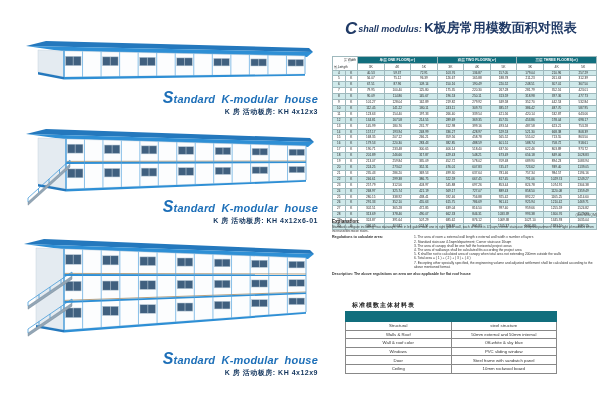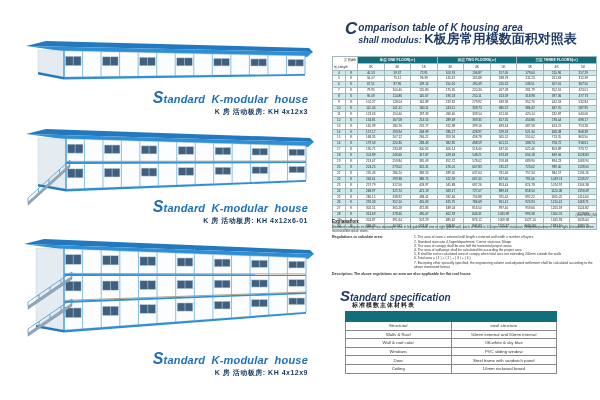--- a/index.html
+++ b/index.html
@@ -1,21 +1,21 @@
 <!DOCTYPE html>
 <html><head>
 <meta charset="utf-8">
 <style>
   html,body{margin:0;padding:0;background:#ffffff;}
   .page{position:relative;width:600px;height:400px;background:#ffffff;overflow:hidden;
         font-family:"Liberation Sans",sans-serif;}
   
   .house{position:absolute;}
   .house svg{display:block;}
-  .house-label{position:absolute;left:8px;width:300px;text-align:right;line-height:1;}
+  .house-label{position:absolute;left:18px;width:300px;text-align:right;line-height:1;}
   .hl-en{color:#1d6fb8;font-style:italic;font-weight:bold;font-size:11px;word-spacing:3px;letter-spacing:0.2px;}
   .hl-en .big{font-size:16px;}
   .hl-cn{color:#14365e;font-weight:bold;font-size:7px;margin-top:2px;letter-spacing:0.5px;}
   
   .cmp-title{position:absolute;left:345px;top:22px;width:250px;color:#203a66;}
   .cmp-title .big{float:left;font-size:17px;font-weight:bold;font-style:italic;line-height:14px;margin-right:1px;}
   .cmp-line1{font-size:10px;font-weight:bold;font-style:italic;line-height:11px;}
   .cmp-line2{font-size:9px;font-weight:bold;font-style:italic;line-height:11px;}
   .cmp-line2 .cn{font-style:normal;font-size:13px;}
   
@@ -251,21 +251,20 @@
         <line x1="52" y1="65" x2="8" y2="95" stroke="#2e8fd5" stroke-width="0.7"></line>
       </svg>
     </div>
   <div class="house-label" style="top:351px;">
     <div class="hl-en"><span class="big">S</span><span>tandard K-modular house</span></div>
     <div class="hl-cn">K 房 活动板房: KH 4x12x9</div>
   </div>
 
   <div class="cmp-title">
     <span class="big">C</span>
-    <div class="cmp-line1">omparison table of K housing area</div>
     <div class="cmp-line2">
       <span>shall modulus:</span>
       <span class="cn">K板房常用模数面积对照表</span>
     </div>
   </div>
 
   <div class="cmp-table-wrap">
     <table class="cmp">
       <thead>
         <tr>
@@ -657,23 +656,20 @@
           <div>3. The area of canopy shall be one half the horizontal project areas</div>
           <div>4. The area of walkways shall be calculated fits according the project area</div>
           <div>5. K shall be not to calculated area of canopy when total area not extending 200mm outside the walls</div>
           <div>6. Total area = ( 1 ) + ( 2 ) + ( 3 ) + ( 4 )</div>
           <div>7. Excepting other specially specified, the engineering volume and adjusted settlement shall be calculated according to the above mentioned format.</div>
         </div>
     </div>
     <div class="expl-desc">Description: The above regulations on area are also applicable for flat roof house</div>
   </div>
 
-  <div class="spec-title">
-    <span class="big">S</span><span class="rest">tandard specification</span>
-  </div>
   <div class="spec-cn">标准模数主体材料表</div>
   <div class="spec-table-wrap">
     <table class="spec">
       <tbody>
         <tr class="head">
             <td colspan="2"></td>
           </tr>
       <tr>
             <td>Structural</td>
             <td>steel structure</td>

